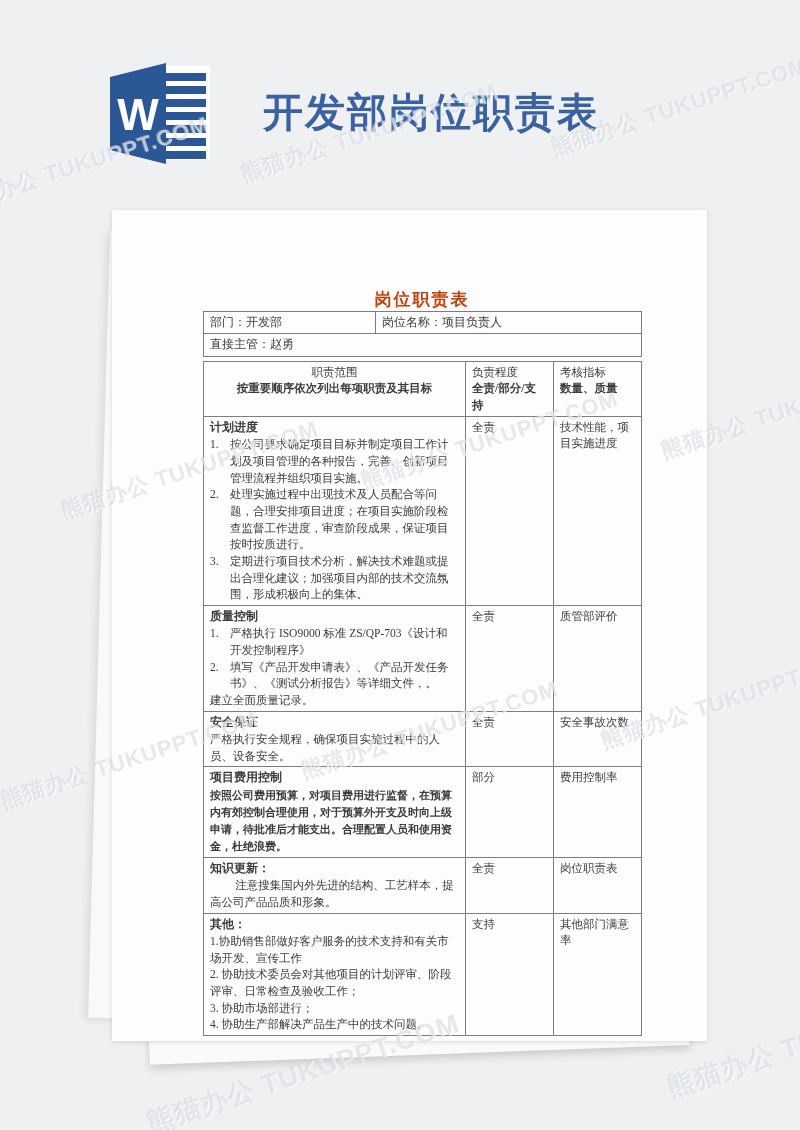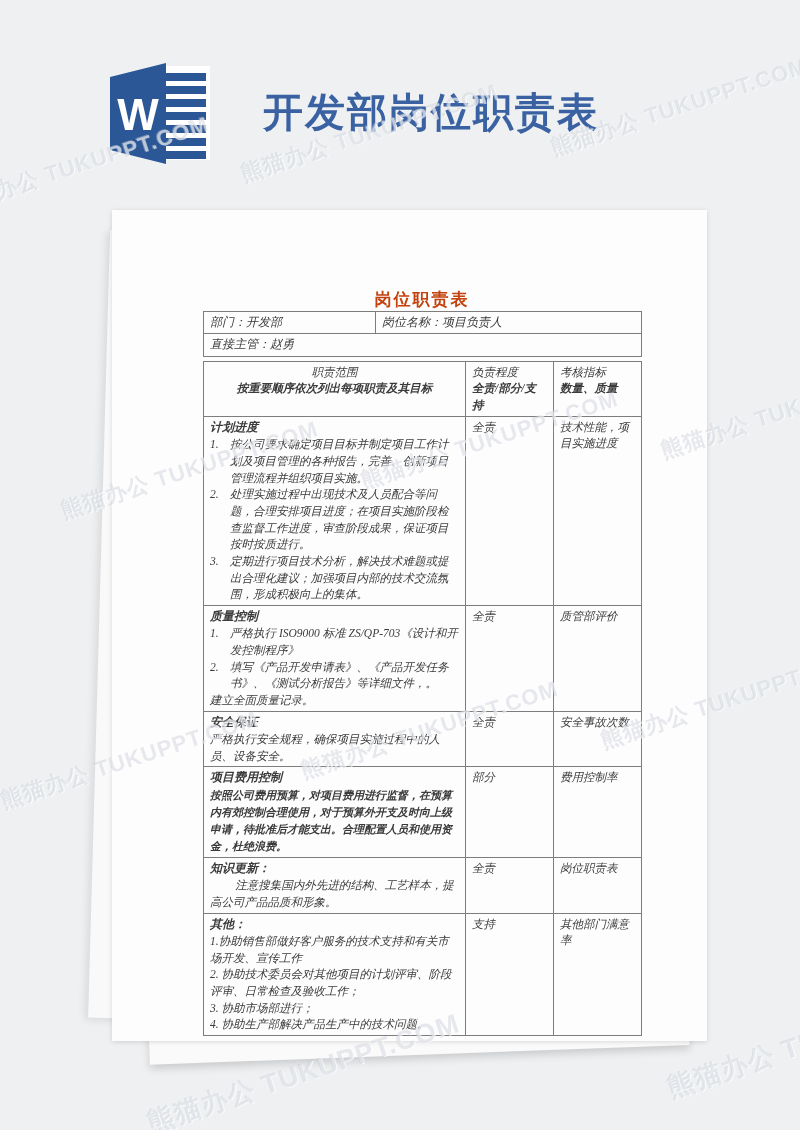--- a/index.html
+++ b/index.html
@@ -36,21 +36,21 @@
   }
   
   .doc-title{
     width:438px;margin:78px 0 0 91px;text-align:center;
     font-size:17px;font-weight:bold;letter-spacing:2px;color:#c2410c;
   }
   .doc-date{
     width:438px;margin:11px 0 7px 91px;box-sizing:border-box;
     text-align:right;padding-right:10px;font-size:13.5px;color:#3b3b3b;
   }
-  table{border-collapse:collapse;table-layout:fixed;font-style:italic;}
+  table{border-collapse:collapse;table-layout:fixed;}
   .info-table,.duty-table{margin-left:91px;width:438px;font-size:12px;}
   .info-table td,.duty-table td{
     border:1px solid #7d7d7d;vertical-align:top;
     padding:2px 6px;line-height:1.45;
   }
   .info-table td{height:17px;}
   .duty-table{margin-top:4px;font-size:11.5px;}
   .duty-table .c1{width:248px;}
   .duty-table .c2{width:76px;}
   .duty-table .c3{width:76px;}

